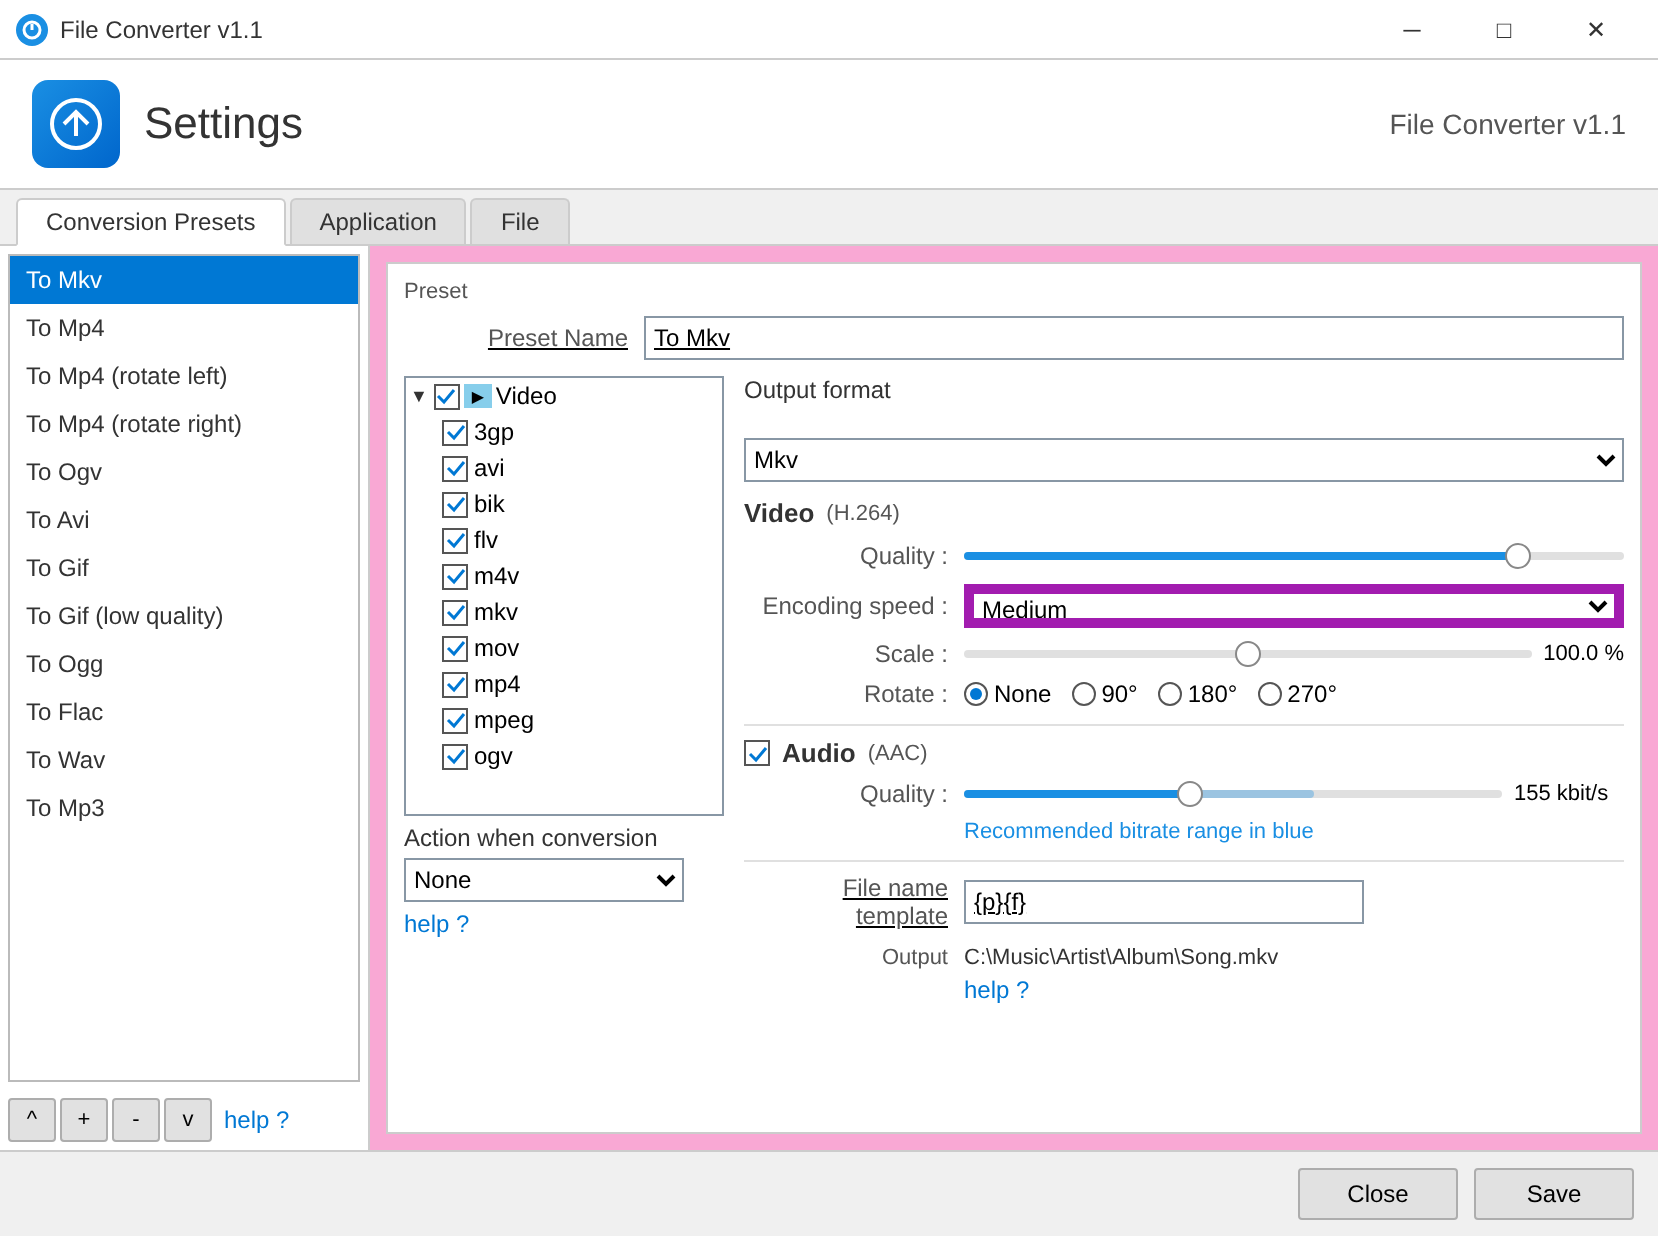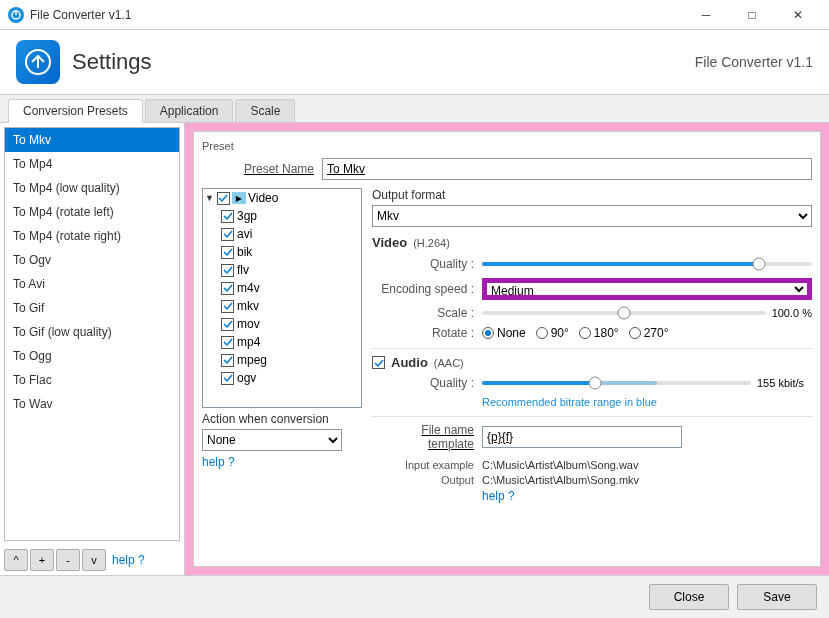--- a/index.html
+++ b/index.html
@@ -160,40 +160,40 @@
   </div>
 
   <div class="tabs">
     <div class="tab active">
       <span>Conversion Presets</span>
     </div>
     <div class="tab">
       <span>Application</span>
     </div>
     <div class="tab">
-      <span>Scale</span>
+      <span>File</span>
     </div>
   </div>
 
   <div class="content">
 
     <div class="presets-panel">
       <div class="presets-list">
         <div class="preset-item selected">To Mkv</div>
         <div class="preset-item">To Mp4</div>
-        <div class="preset-item">To Mp4 (low quality)</div>
         <div class="preset-item">To Mp4 (rotate left)</div>
         <div class="preset-item">To Mp4 (rotate right)</div>
         <div class="preset-item">To Ogv</div>
         <div class="preset-item">To Avi</div>
         <div class="preset-item">To Gif</div>
         <div class="preset-item">To Gif (low quality)</div>
         <div class="preset-item">To Ogg</div>
         <div class="preset-item">To Flac</div>
         <div class="preset-item">To Wav</div>
+        <div class="preset-item">To Mp3</div>
       </div>
       <div class="presets-controls">
         <button class="ctrl-btn">^</button>
         <button class="ctrl-btn">+</button>
         <button class="ctrl-btn">-</button>
         <button class="ctrl-btn">v</button>
         <a class="help-link">help ?</a>
       </div>
     </div>
 
@@ -310,21 +310,21 @@
                 <option>Open folder</option>
                 <option>Open file</option>
               </select>
               <a class="help-link2">help ?</a>
             </div>
           </div>
 
           <div class="right-settings">
 
             <div style="margin-bottom:8px;">
-              <div class="output-format-label" style="font-size:12px;color:#333;margin-bottom:3px;">Output format</div>
+              <div class="output-format-label" style="font-size:12px;color:#333;margin-bottom:17px;">Output format</div>
               <select class="format-select" style="width:100%;height:22px;border:1px solid #8897a5;font-size:12px;">
                 <option>Mkv</option>
                 <option>Mp4</option>
                 <option>Avi</option>
                 <option>Webm</option>
                 <option>Ogv</option>
               </select>
             </div>
 
             <div class="video-section">
@@ -418,24 +418,20 @@
             </div>
 
             <hr class="section-divider">
 
             <div class="template-section">
               <div class="form-row">
                 <span class="setting-label">File name template</span>
                 <input class="template-input" type="text" style="width: 200px;" value="{p}{f}">
               </div>
               <div class="example-row">
-                <span class="example-label">Input example</span>
-                <span class="example-value">C:\Music\Artist\Album\Song.wav</span>
-              </div>
-              <div class="example-row">
                 <span class="example-label">Output</span>
                 <span class="example-value">C:\Music\Artist\Album\Song.mkv</span>
               </div>
               <div style="margin-left:110px;margin-top:2px;">
                 <a class="output-link">help ?</a>
               </div>
             </div>
           </div>
         </div>
       </div>

